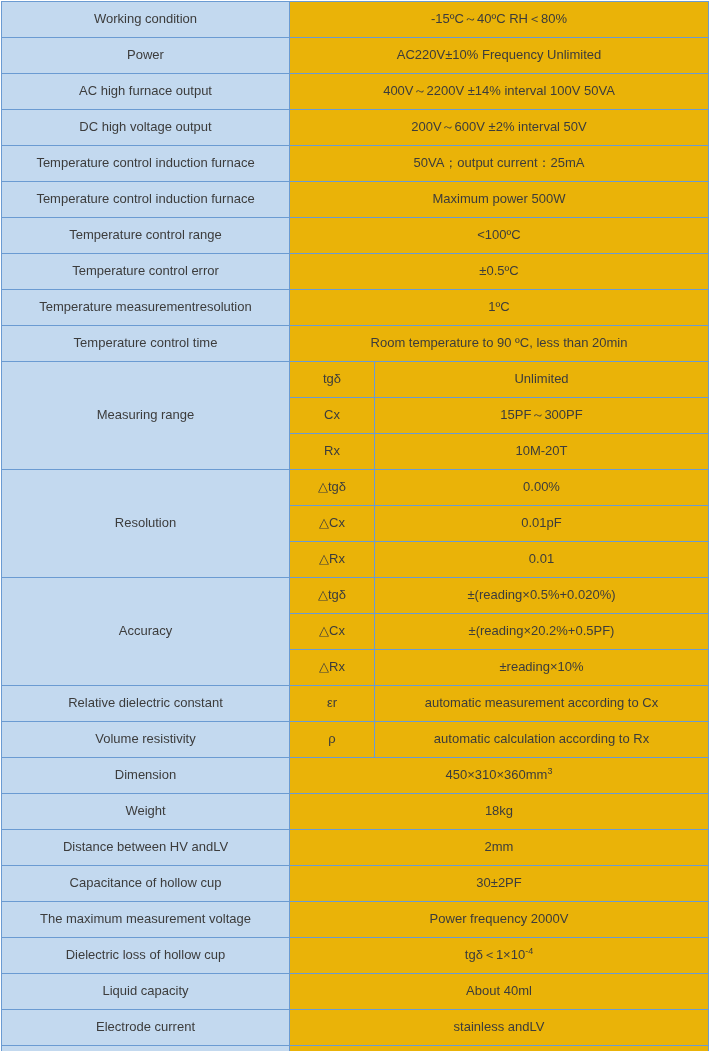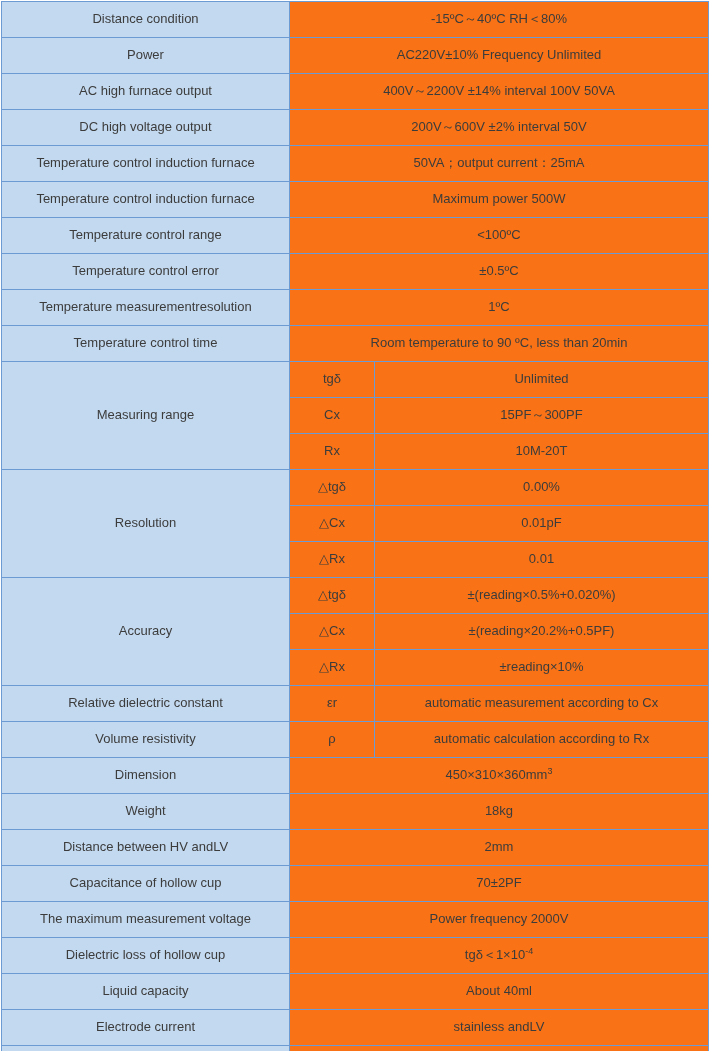--- a/index.html
+++ b/index.html
@@ -33,40 +33,40 @@
     font-size: 13px;
     line-height: 1.15;
     font-weight: 400;
     white-space: nowrap;
     overflow: hidden;
   }
   td.label {
     background: #c3d9ef;
   }
   td.value, td.sym {
-    background: #f97316;
+    background: #eab308;
   }
   sup {
     font-size: 9px;
     vertical-align: super;
     line-height: 0;
   }
 </style>
 </head>
 <body>
 
 <table id="spec-table">
   <colgroup>
     <col class="c-label">
     <col class="c-sym">
     <col class="c-val">
   </colgroup>
   <tbody>
       <tr>
-        <td class="label">Distance condition</td>
+        <td class="label">Working condition</td>
         <td class="value" colspan="2">-15ºC～40ºC RH＜80%</td>
       </tr>
       <tr>
         <td class="label">Power</td>
         <td class="value" colspan="2">AC220V±10% Frequency Unlimited</td>
       </tr>
       <tr>
         <td class="label">AC high furnace output</td>
         <td class="value" colspan="2">400V～2200V ±14% interval 100V 50VA</td>
       </tr>
@@ -154,21 +154,21 @@
       <tr>
         <td class="label">Weight</td>
         <td class="value" colspan="2">18kg</td>
       </tr>
       <tr>
         <td class="label">Distance between HV andLV</td>
         <td class="value" colspan="2">2mm</td>
       </tr>
       <tr>
         <td class="label">Capacitance of hollow cup</td>
-        <td class="value" colspan="2">70±2PF</td>
+        <td class="value" colspan="2">30±2PF</td>
       </tr>
       <tr>
         <td class="label">The maximum measurement voltage</td>
         <td class="value" colspan="2">Power frequency 2000V</td>
       </tr>
       <tr>
         <td class="label">Dielectric loss of hollow cup</td>
         <td class="value" colspan="2">tgδ＜1×10<sup>-4</sup></td>
       </tr>
       <tr>

